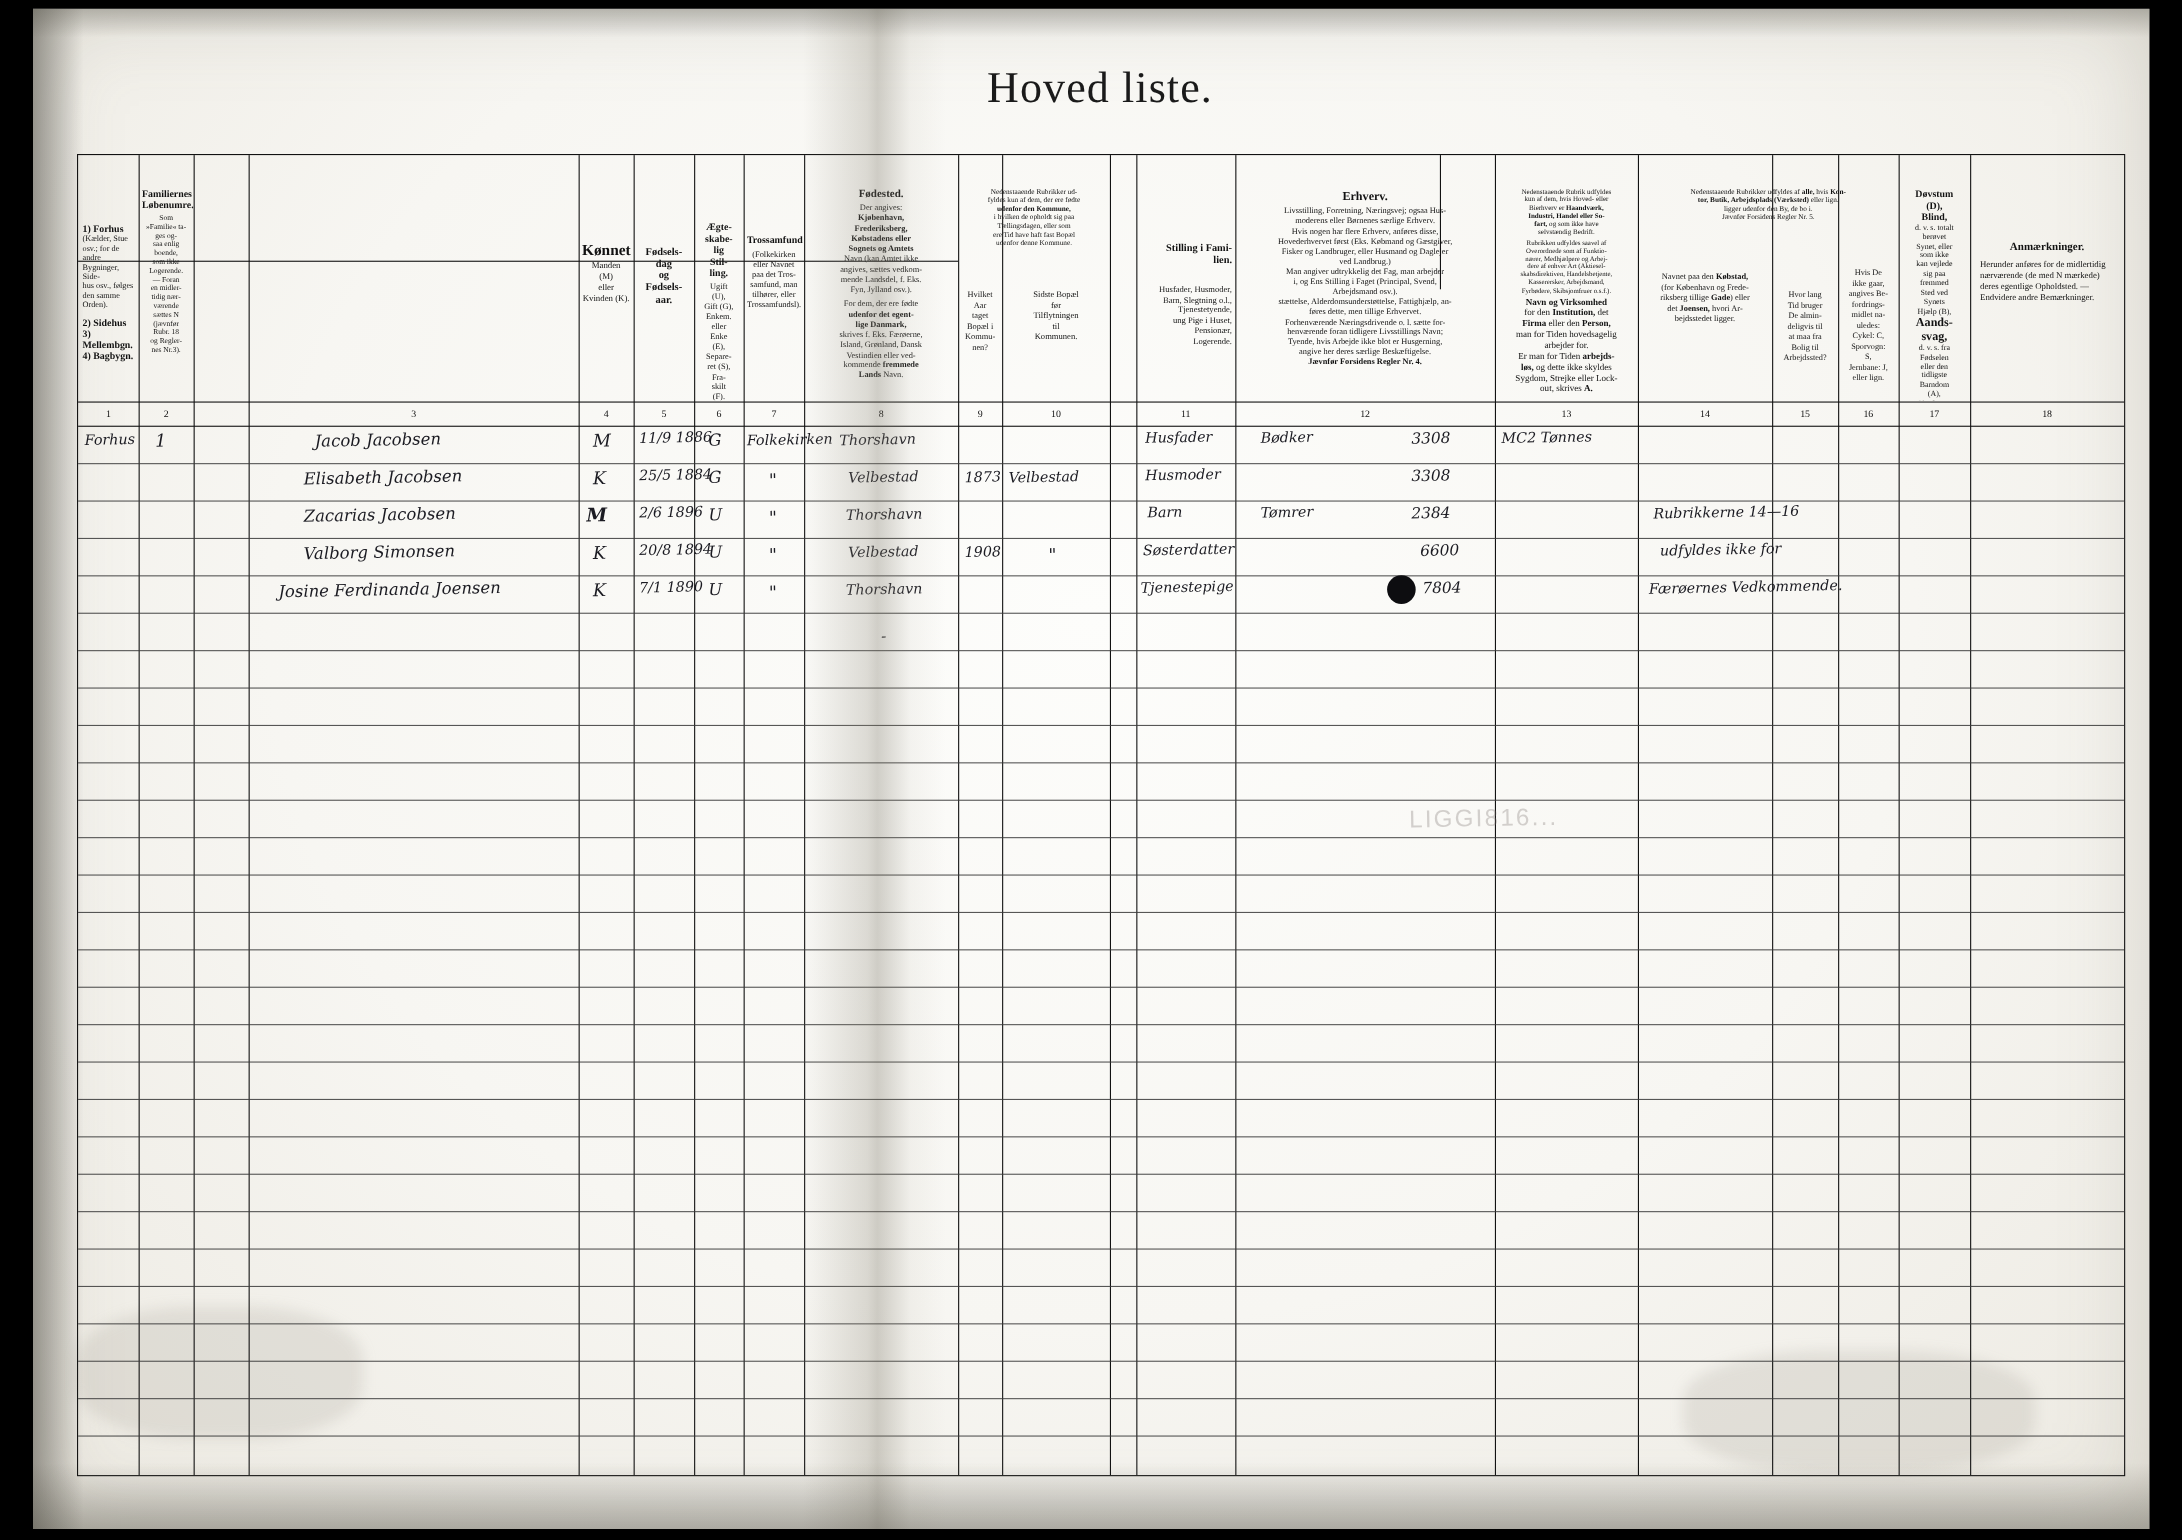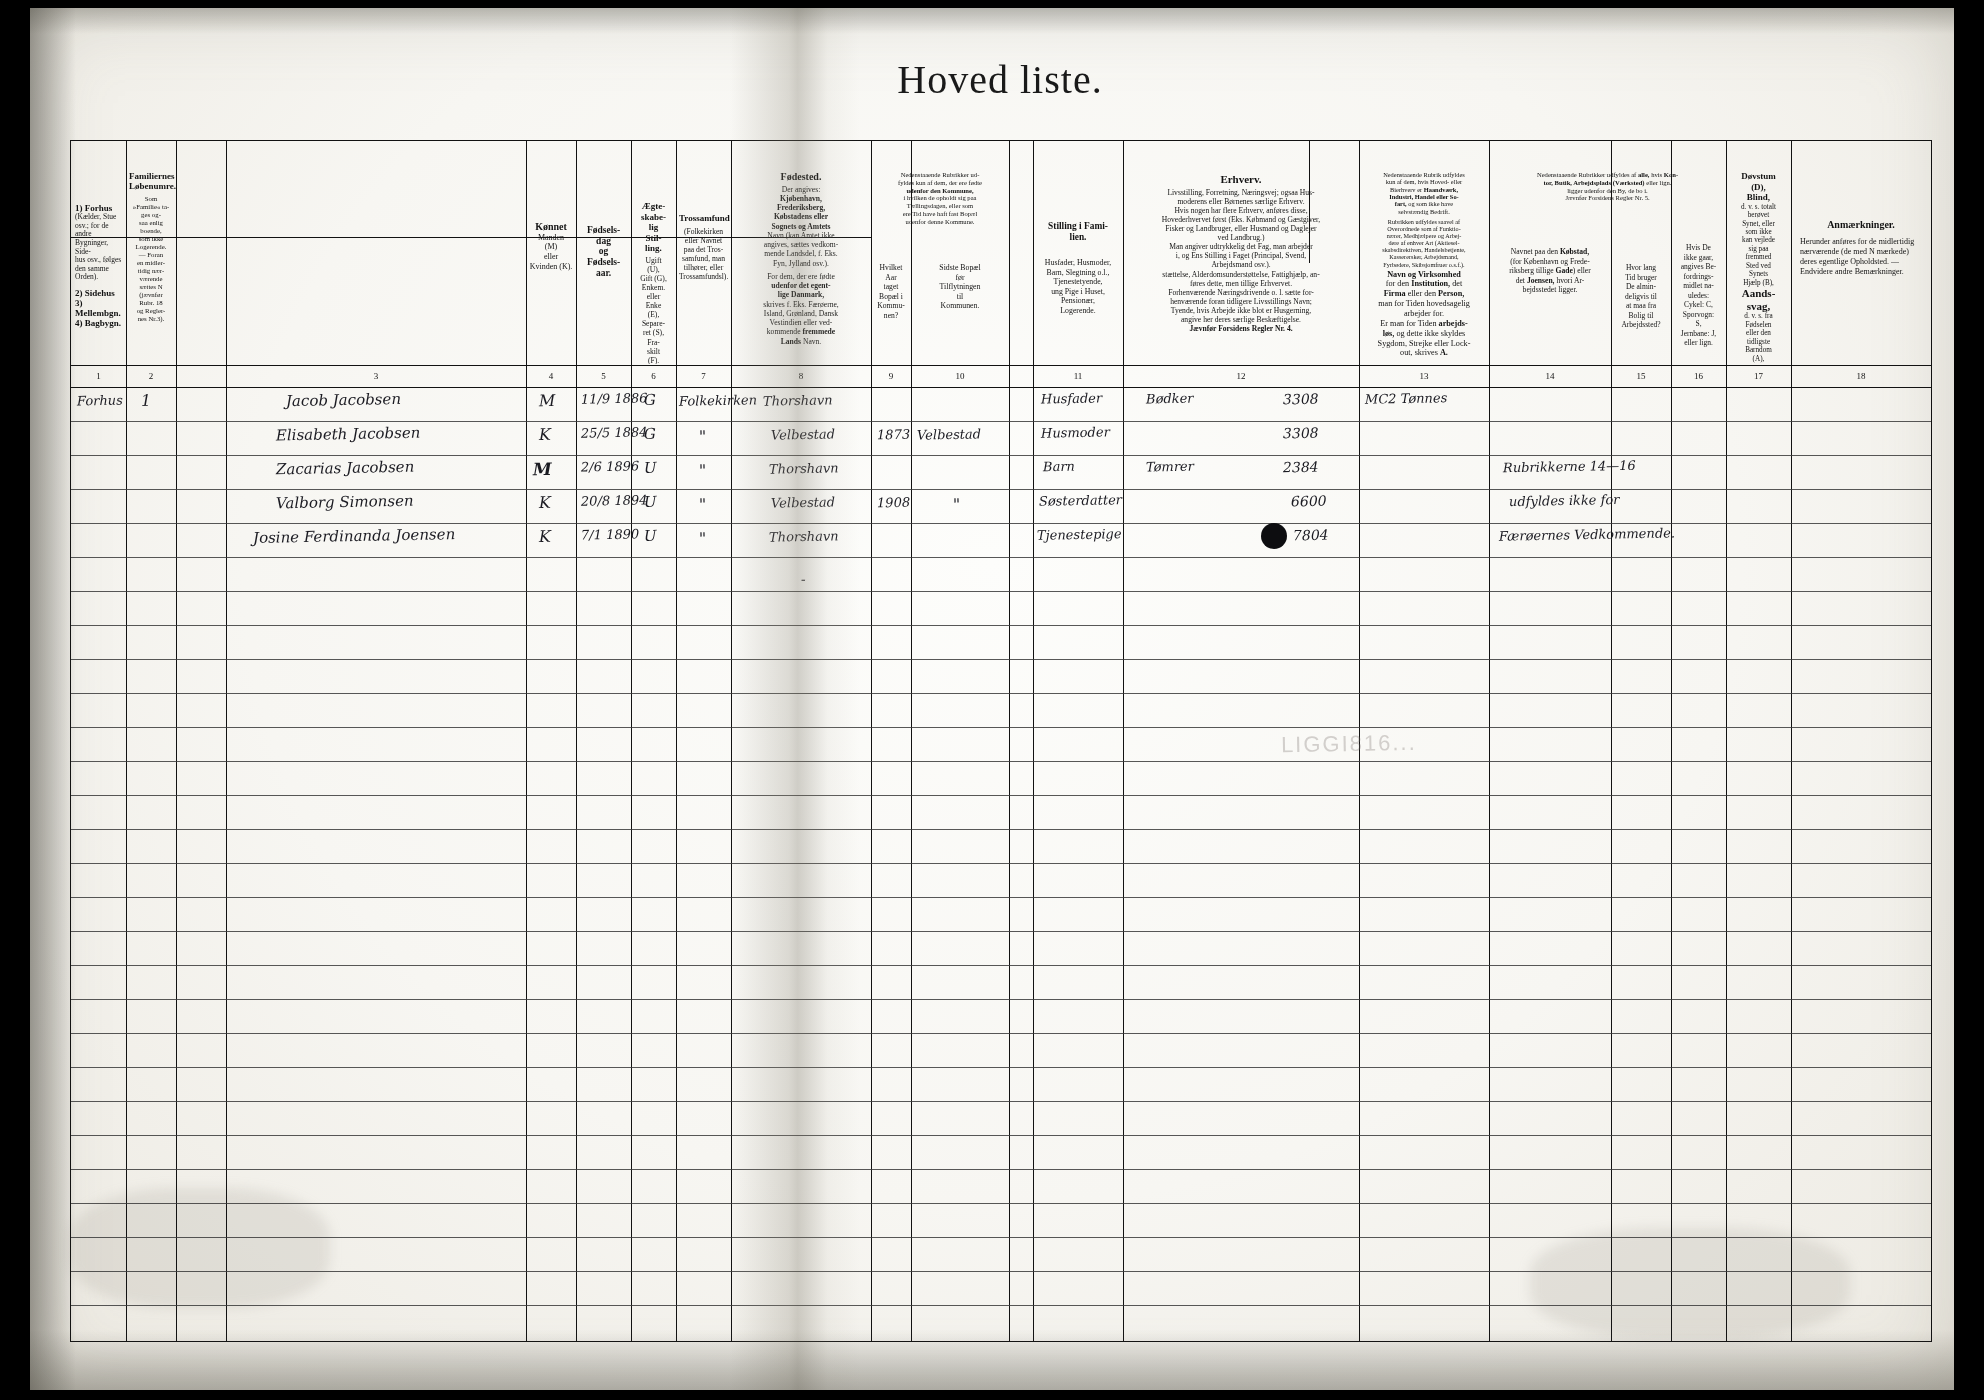--- a/index.html
+++ b/index.html
@@ -112,21 +112,21 @@
 
       <div class="hdr" style="left:55px;top:28px;width:50px;height:195px;">
         <div style="font-size:9px;"><b>Familiernes<br>Løbenumre.</b></div>
         <div style="font-size:6.8px;line-height:1.18;margin-top:4px;">
           Som<br>»Familie« ta-<br>ges og-<br>saa enlig<br>boende,<br>som ikke<br>Logerende.<br>— Foran<br>en midler-<br>tidig nær-<br>værende<br>sættes N<br>(jævnfør<br>Rubr. 18<br>og Regler-<br>nes Nr.3).
         </div>
       </div>
 
 
       <div class="hdr" style="left:455px;top:78px;width:50px;height:140px;">
-        <b style="font-size:10px;">Kønnet</b><br>
+        <b style="font-size:14px;">Kønnet</b><br>
         <span style="font-size:8px;">Manden<br>(M)<br>eller<br>Kvinden (K).</span>
       </div>
 
       <div class="hdr" style="left:505px;top:82px;width:55px;height:140px;">
         <b style="font-size:9.5px;">Fødsels-<br>dag<br>og<br>Fødsels-<br>aar.</b>
       </div>
 
       <div class="hdr" style="left:560px;top:58px;width:45px;height:165px;">
         <b style="font-size:9px;">Ægte-<br>skabe-<br>lig<br>Stil-<br>ling.</b>
         <div style="font-size:7.6px;line-height:1.2;margin-top:2px;">Ugift<br>(U),<br>Gift (G),<br>Enkem.<br>eller<br>Enke<br>(E),<br>Separe-<br>ret (S),<br>Fra-<br>skilt<br>(F).</div>
@@ -153,21 +153,21 @@
           i hvilken de opholdt sig paa<br>Tællingsdagen, eller som<br>ere Tid have haft fast Bopæl<br>udenfor denne Kommune.
         </div>
       </div>
       <div class="hdr" style="left:800px;top:120px;width:40px;height:100px;">
         <span style="font-size:7.6px;line-height:1.2;">Hvilket<br>Aar<br>taget<br>Bopæl i<br>Kommu-<br>nen?</span>
       </div>
       <div class="hdr" style="left:840px;top:120px;width:98px;height:100px;">
         <span style="font-size:7.8px;line-height:1.2;">Sidste Bopæl<br>før<br>Tilflytningen<br>til<br>Kommunen.</span>
       </div>
 
-      <div class="hdr" style="left:962px;top:78px;width:90px;height:145px;">
+      <div class="hdr" style="left:962px;top:78px;width:90px;height:145px;text-align:right;">
         <b style="font-size:9.4px;">Stilling i Fami-<br>lien.</b>
         <div style="font-size:7.8px;line-height:1.22;margin-top:16px;">Husfader, Husmoder,<br>Barn, Slegtning o.l.,<br>Tjenestetyende,<br>ung Pige i Huset,<br>Pensionær,<br>Logerende.</div>
       </div>
 
       <div class="hdr" style="left:1052px;top:30px;width:236px;height:192px;">
         <b style="font-size:11px;">Erhverv.</b>
         <div style="font-size:7.6px;line-height:1.2;margin-top:2px;text-align:center;">
           Livsstilling, Forretning, Næringsvej; ogsaa Hus-<br>moderens eller Børnenes særlige Erhverv.<br>
           Hvis nogen har flere Erhverv, anføres disse,<br>Hovederhvervet først (Eks. Købmand og Gæstgiver,<br>
           Fisker og Landbruger, eller Husmand og Daglejer<br>ved Landbrug.)<br>

